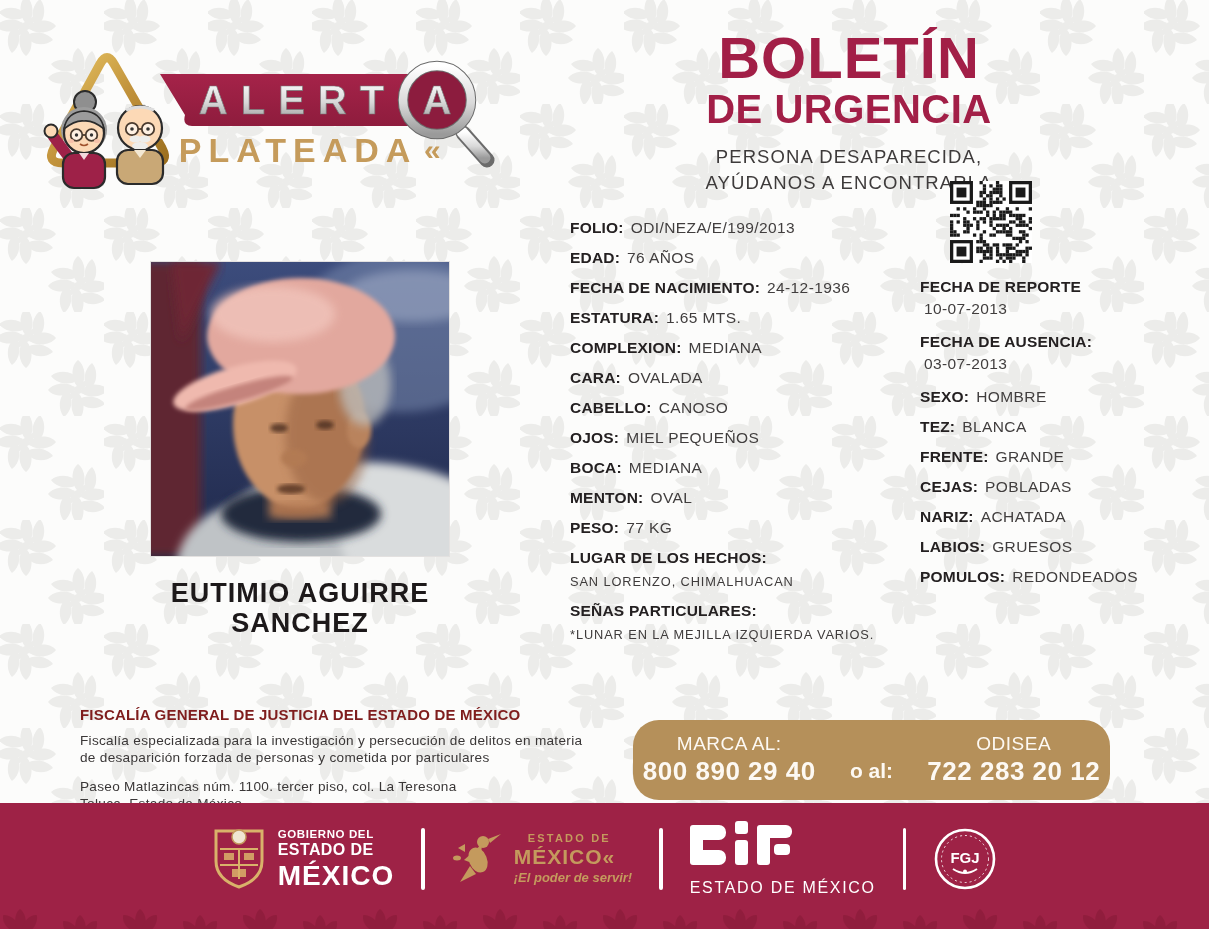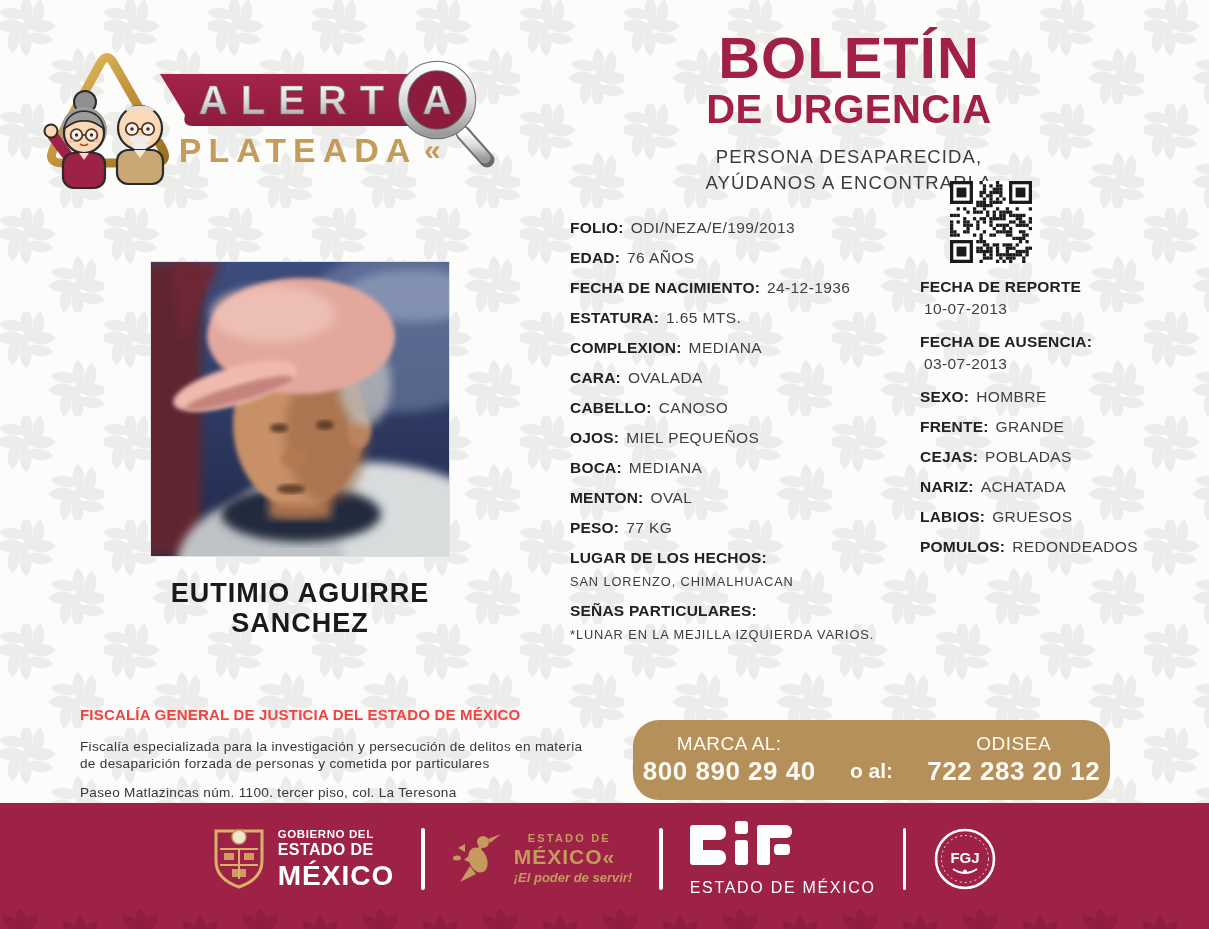--- a/index.html
+++ b/index.html
@@ -27,21 +27,21 @@
   .drow{margin-bottom:11px;line-height:19px;font-size:15.5px;letter-spacing:.4px;color:#413E3E;white-space:nowrap;}
   .dlabel{font-weight:800;color:#242021;letter-spacing:.2px;margin-right:7px;}
   .drow.block{margin-bottom:10px;white-space:normal;}
   .drow.block .dsub{font-size:12.8px;letter-spacing:.9px;margin-top:5px;color:#3E3B3B;}
   .drow.vblock{margin-bottom:14px;white-space:normal;}
   .drow.vblock .dsub2{font-size:15.5px;margin-top:3px;padding-left:4px;color:#413E3E;}
   .qr{width:82px;height:82px;margin:0 0 14px 30px;}
 
   
   .fiscalia{position:absolute;left:80px;top:706px;width:550px;}
-  .fis-title{font-size:15px;font-weight:800;color:#ef4444;letter-spacing:.2px;margin-bottom:16px;}
+  .fis-title{font-size:15px;font-weight:800;color:#7f1d1d;letter-spacing:.2px;margin-bottom:10px;}
   .fis-desc{font-size:13.6px;color:#3A3737;line-height:16.5px;letter-spacing:.3px;}
   .fis-addr{margin-top:13px;font-size:13.6px;color:#3A3737;line-height:16.5px;letter-spacing:.3px;}
 
   
   .phone-banner{position:absolute;left:633px;top:720px;width:477px;height:80px;background:#B5905A;
                 border-radius:26px;display:flex;align-items:center;color:#FDF9F3;}
   .pb-col{flex:1;text-align:center;}
   .pb-col.small{flex:0 0 92px;text-align:center;}
   .pb-label{font-size:19px;letter-spacing:.5px;}
   .pb-number{font-size:26px;font-weight:800;letter-spacing:.5px;margin-top:1px;}
@@ -457,20 +457,21 @@
           <rect x="59.04" y="0" width="22.959999999999997" height="22.959999999999997"></rect>
           <rect x="62.31999999999999" y="3.28" width="16.4" height="16.4" fill="#fff"></rect>
           <rect x="65.6" y="6.56" width="9.84" height="9.84" fill="#1a1a1a"></rect>
           <rect x="0" y="59.04" width="22.959999999999997" height="22.959999999999997"></rect>
           <rect x="3.28" y="62.31999999999999" width="16.4" height="16.4" fill="#fff"></rect>
           <rect x="6.56" y="65.6" width="9.84" height="9.84" fill="#1a1a1a"></rect>
         </svg></div>
     <div class="drow vblock"><span class="dlabel">FECHA DE REPORTE</span><div class="dsub2">10-07-2013</div></div>
     <div class="drow vblock"><span class="dlabel">FECHA DE AUSENCIA:</span><div class="dsub2">03-07-2013</div></div>
     <div class="drow"><span class="dlabel">SEXO:</span><span class="dvalue">HOMBRE</span></div>
+    <div class="drow"><span class="dlabel">TEZ:</span><span class="dvalue">BLANCA</span></div>
     <div class="drow"><span class="dlabel">FRENTE:</span><span class="dvalue">GRANDE</span></div>
     <div class="drow"><span class="dlabel">CEJAS:</span><span class="dvalue">POBLADAS</span></div>
     <div class="drow"><span class="dlabel">NARIZ:</span><span class="dvalue">ACHATADA</span></div>
     <div class="drow"><span class="dlabel">LABIOS:</span><span class="dvalue">GRUESOS</span></div>
     <div class="drow"><span class="dlabel">POMULOS:</span><span class="dvalue">REDONDEADOS</span></div>
   </div>
 
   <div class="fiscalia layer">
     <div class="fis-title">FISCALÍA GENERAL DE JUSTICIA DEL ESTADO DE MÉXICO</div>
     <div class="fis-desc">

